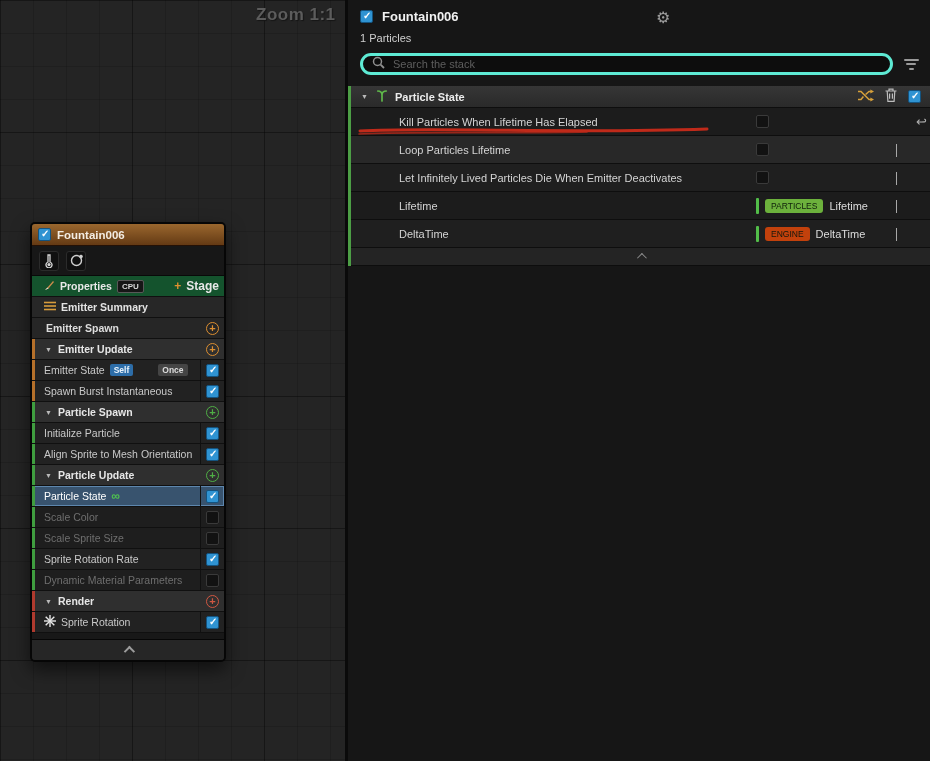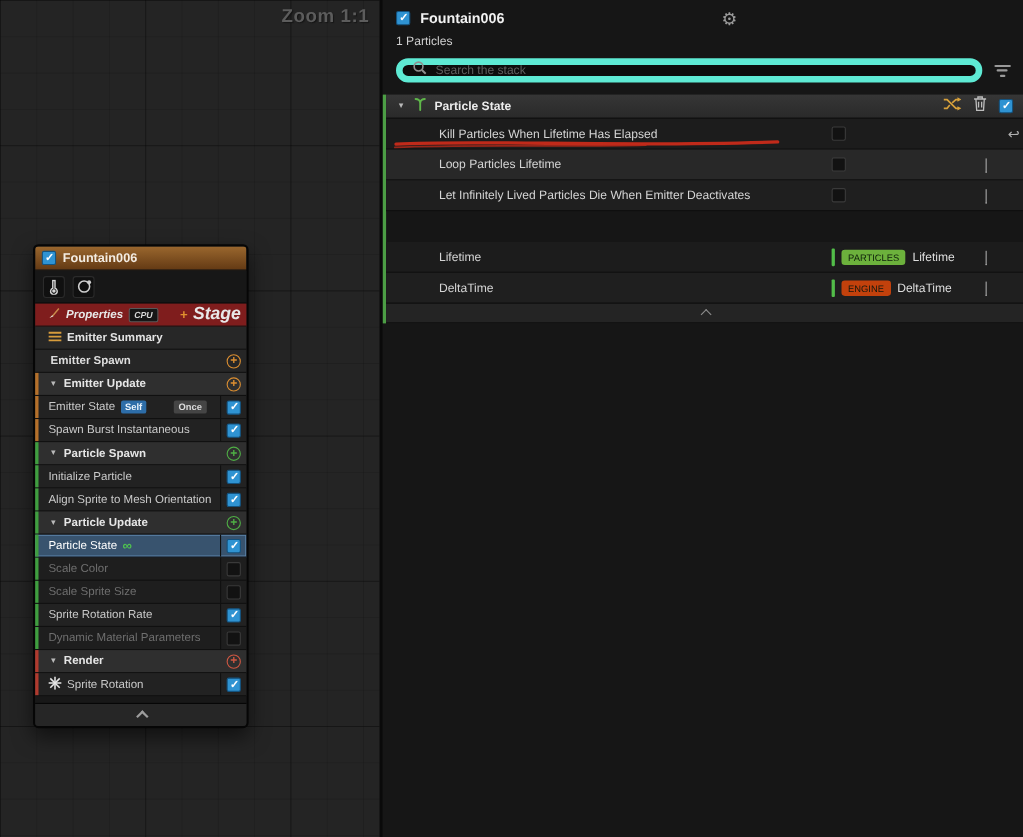--- a/index.html
+++ b/index.html
@@ -49,21 +49,21 @@
   }
   .nrow {
     min-height:21px; display:flex; align-items:center; gap:5px;
     padding-right:5px; border-bottom:1px solid #101010;
     font-size:10.5px; color:#c9c9c9; background:#222222; position:relative;
   }
   .strip { width:3px; align-self:stretch; flex:0 0 3px; background:transparent; margin-right:4px; }
   .strip.orange { background:#b5702a; }
   .strip.green  { background:#3f9e3f; }
   .strip.red    { background:#b03a2e; }
-  .nrow.props { background:#7f1d1d;font-style:italic; }
+  .nrow.props { background:#14532d; }
   .nrow.summary { background:#272727; font-weight:bold; color:#e3e3e3; }
   .nrow.group { background:#2f2f2f; font-weight:bold; color:#e6e6e6; }
   .nrow.sub { background:#262626; font-weight:bold; color:#dddddd; padding-left:14px; }
   .nrow.disabled { background:#1e1e1e; color:#6e6e6e; }
   .nrow.selected { background:#38536e; color:#ffffff; box-shadow:inset 0 0 0 1px #5d86ad; }
   .tri { font-size:7px; color:#b9b9b9; width:9px; text-align:center; flex:0 0 9px; }
   .plus {
     margin-left:auto; width:13px; height:13px; border-radius:50%;
     font-size:11px; line-height:11px; font-weight:bold; text-align:center; flex:0 0 13px;
   }
@@ -73,40 +73,40 @@
   .cbwrap { margin-left:auto; padding-left:5px; border-left:1px solid #101010; align-self:stretch; display:flex; align-items:center; }
   .cb { width:13px; height:13px; border-radius:2px; position:relative; flex:0 0 13px; }
   .cb.on { background:#2f93d2; border:1px solid #14537f; }
   .cb.on::after { content:"✓"; position:absolute; left:2px; top:-1px; font-size:10px; font-weight:bold; color:#ffffff; }
   .cb.off { background:#121212; border:1px solid #3a3a3a; }
   .badge { font-size:8.5px; font-weight:bold; padding:1px 4px; border-radius:2px; }
   .badge.self { background:#2d6da8; color:#eaf4fd; }
   .badge.once { background:#454545; color:#dcdcdc;margin-left:20px; }
   .badge.cpu  { background:#161616; color:#d8d8d8; border:1px solid #585858; font-size:8px; }
   .stage-plus { color:#e0902f; font-weight:bold; font-size:12px; margin-left:auto; }
-  .stage-label { color:#e8e8e8; font-weight:bold; font-size:16px; }
+  .stage-label { color:#e8e8e8; font-weight:bold; font-size:12px; }
   .inf { color:#4fc24f; font-weight:bold; font-size:12px; line-height:10px; }
   .node-gap { height:7px; background:#181818; border-bottom:1px solid #060606; }
   .node-footer {
     height:20px; background:#262626; display:flex; align-items:center; justify-content:center;
     border-radius:0 0 3px 3px;
   }
   .chev-up { width:8px; height:8px; border-top:2px solid #9d9d9d; border-right:2px solid #9d9d9d; transform:rotate(-45deg) translateY(2px); }
   .chev-down { width:7px; height:7px; border-right:1.6px solid #a8a8a8; border-bottom:1.6px solid #a8a8a8; transform:rotate(45deg) translateY(-2px); }
 
   
   .details { position:absolute; left:348px; top:0; width:582px; height:761px; background:#161616; }
   .dheader { padding:9px 10px 0 12px; position:relative; }
   .dheader-row { display:flex; align-items:center; gap:9px; }
   .dtitle { font-size:13px; font-weight:bold; color:#f1f1f1; }
   .gear { position:absolute; left:308px; top:8px; font-size:16px; color:#9c9c9c; }
   .dsub { margin-top:8px; font-size:11px; color:#cfcfcf; }
   .search-row { margin-top:9px; display:flex; align-items:center; gap:9px; }
   .searchbox {
-    flex:1; height:22px; background:#0d0d0d; border:6px solid #5eead4; border-radius:12px;
+    flex:1; height:22px; background:#0d0d0d; border:3px solid #5eead4; border-radius:12px;
     display:flex; align-items:center; gap:6px; padding:0 9px;
   }
   .searchbox input {
     flex:1; background:transparent; border:none; outline:none;
     font-family:"Liberation Sans", sans-serif; font-size:11px; color:#c0c0c0;
   }
   .searchbox input::placeholder { color:#5e5e5e; }
   .filter-icon { display:flex; flex-direction:column; gap:2.5px; align-items:center; width:18px; }
   .filter-icon span { height:2px; background:#9a9a9a; border-radius:1px; }
   .filter-icon .f1 { width:15px; } .filter-icon .f2 { width:10px; } .filter-icon .f3 { width:5px; }
@@ -121,21 +121,21 @@
   .sec-icons { margin-left:auto; display:flex; align-items:center; gap:11px; }
 
   .prow {
     height:28px; display:flex; align-items:center;
     padding-left:48px; font-size:11px; color:#d4d4d4;
     border-bottom:1px solid #0e0e0e; position:relative;
   }
   .prow.r1 { background:#1c1c1c;align-items:center; }
   .prow.r2 { background:#282828; }
   .prow.r3 { background:#1f1f1f; }
-  .prow.r4 { background:#1c1c1c;margin-top:28px; }
+  .prow.r4 { background:#1c1c1c; }
   .prow.r5 { background:#1f1f1f; }
   .valcol { position:absolute; left:405px; display:flex; align-items:center; gap:6px; }
   .chevpos { position:absolute; left:545px; }
   .undo-icon { position:absolute; right:3px; top:6px; font-size:13px; color:#b0b0b0; }
   .inbar { width:3px; height:16px; background:#52bd49; border-radius:1px; }
   .pill { font-size:8.5px; font-weight:normal; padding:2px 6px; border-radius:3px; }
   .pill.particles { background:#6cb13c; color:#0f200b; }
   .pill.engine { background:#c2410c; color:#14180d; }
   .valtext { font-size:11px; color:#dddddd; }
   .annotation { position:absolute; left:6px; top:17px; pointer-events:none; }

